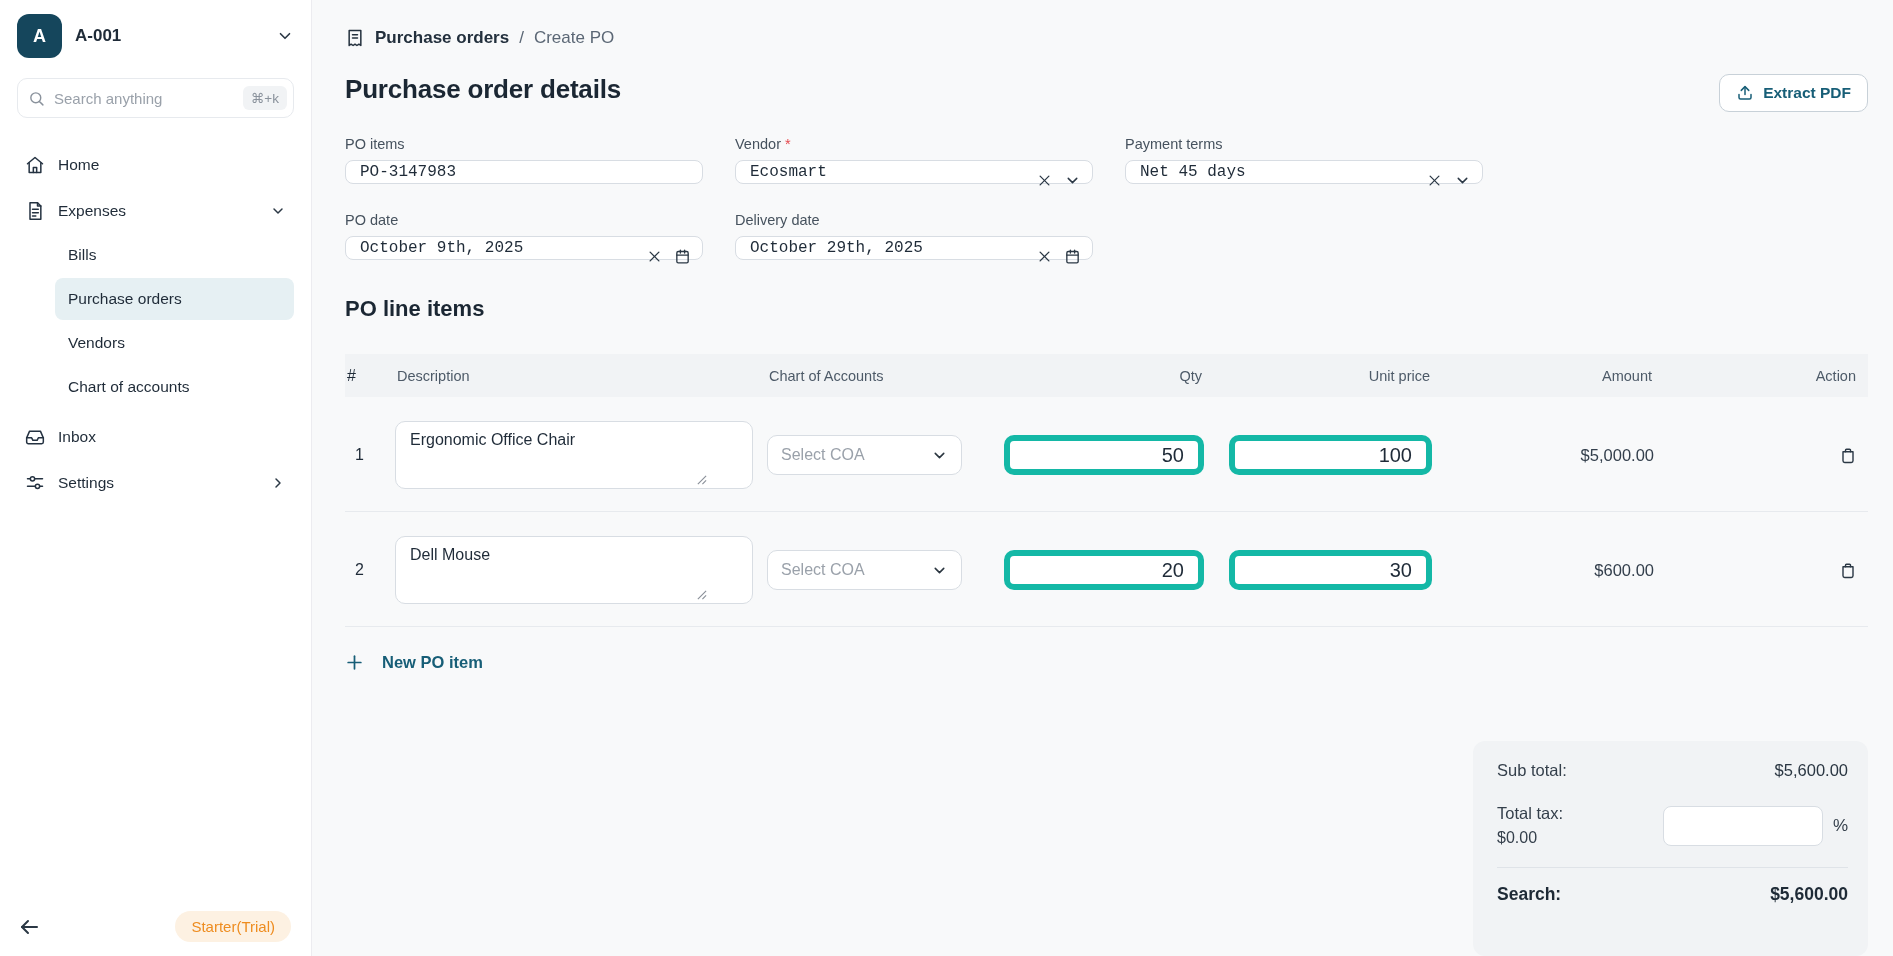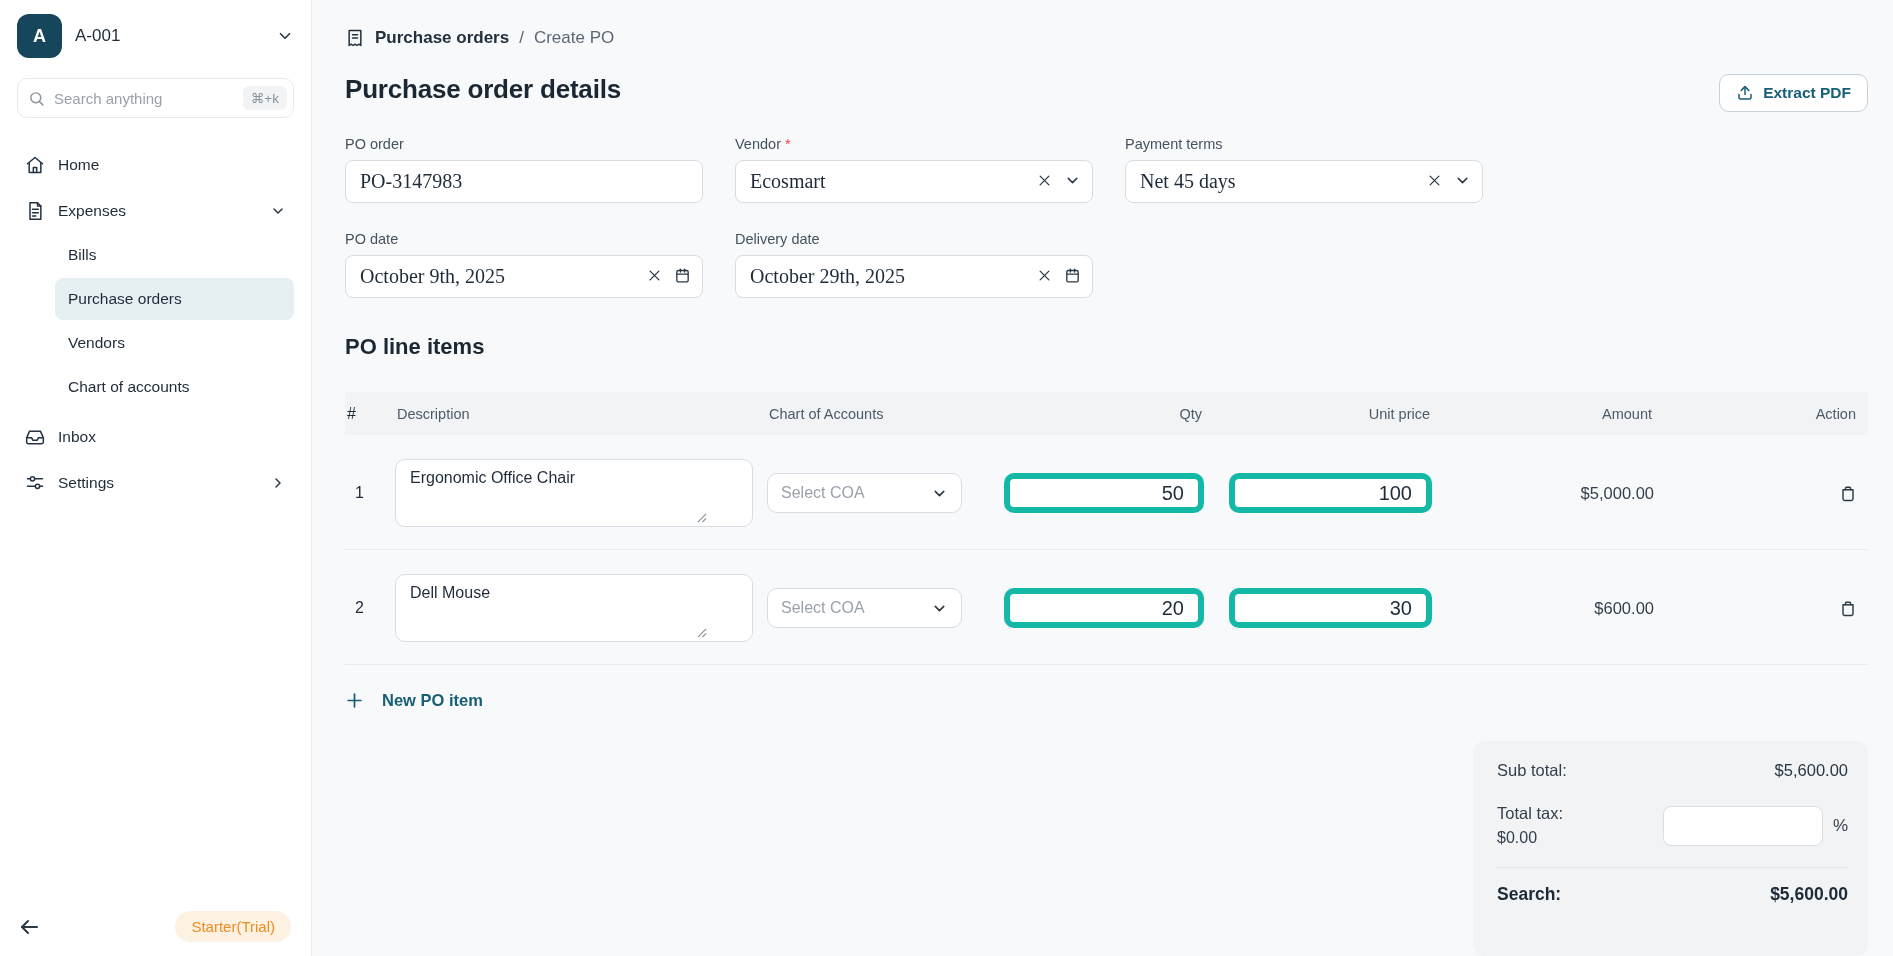--- a/index.html
+++ b/index.html
@@ -13,21 +13,21 @@
   
   .sidebar {
     width:312px; min-width:312px; height:956px; background:#ffffff;
     border-right:1px solid #ececf0; padding:14px 17px; position:relative;
   }
   .ws-header { display:flex; align-items:center; gap:13px; }
   .avatar {
     width:45px; height:44px; border-radius:12px; background:#15465c; color:#fff;
     font-size:18px; font-weight:700; display:flex; align-items:center; justify-content:center;
   }
-  .ws-name { flex:1; font-size:17px; font-weight:400; color:#1f2b38; }
+  .ws-name { flex:1; font-size:17px; font-weight:700; color:#1f2b38; }
   .chev { color:#2b3845; }
 
   .search-box {
     margin-top:20px; height:40px; border:1px solid #e7eaee; border-radius:10px;
     background:#fff; display:flex; align-items:center; gap:9px; padding:0 6px 0 10px;
   }
   .search-ph { flex:1; font-size:15px; color:#9aa1aa; }
   .kbd {
     background:#f1f3f5; color:#8a929c; border-radius:6px; font-size:13.5px;
     padding:4px 8px; white-space:nowrap;
@@ -71,22 +71,22 @@
     font-family:inherit;
   }
 
   .form-grid {
     margin-top:24px; display:grid; grid-template-columns:repeat(3,358px);
     column-gap:32px; row-gap:28px;
   }
   .field label { display:block; font-size:14.5px; color:#46525e; margin-bottom:8px; }
   .req { color:#e5484d; }
   .text-input {
-    width:100%; height:43px; border:1px solid #d8dde3; border-radius:8px;
-    padding:0 14px; font-size:20px; color:#1f2b38; background:#fff; font-family:Liberation Serif, serif;
+    width:100%; height:24px; border:1px solid #d8dde3; border-radius:8px;
+    padding:0 14px; font-size:16px; color:#1f2b38; background:#fff; font-family:Liberation Mono, monospace;
   }
   .select-wrap { position:relative; }
   .select-wrap .text-input { padding-right:72px; }
   .field-icons {
     position:absolute; right:12px; top:0; height:40px; display:flex;
     align-items:center; gap:12px; color:#2b3845;
   }
   .icon-btn { cursor:pointer; display:flex; align-items:center; }
 
   h2.section-title { margin-top:36px; font-size:22px; font-weight:700; color:#1b2733; }
@@ -282,21 +282,21 @@
             <line x1="12" y1="14" x2="12" y2="4"></line>
             <polyline points="7 8.5 12 3.5 17 8.5"></polyline>
           </svg>
       </span>
       <span>Extract PDF</span>
     </button>
   </div>
 
   <div class="form-grid">
     <div class="field">
-      <label>PO order</label>
+      <label>PO items</label>
       <input class="text-input" type="text" value="PO-3147983" style="">
     </div>
 
     <div class="field">
       <label><span>Vendor</span> <span class="req">*</span></label>
       <div class="select-wrap">
         <input class="text-input" type="text" value="Ecosmart" style="">
         <span class="field-icons">
           <span class="icon-btn">
             <svg width="15" height="15" viewBox="0 0 24 24" fill="none" stroke="#2b3845" stroke-width="2.1" stroke-linecap="round">

